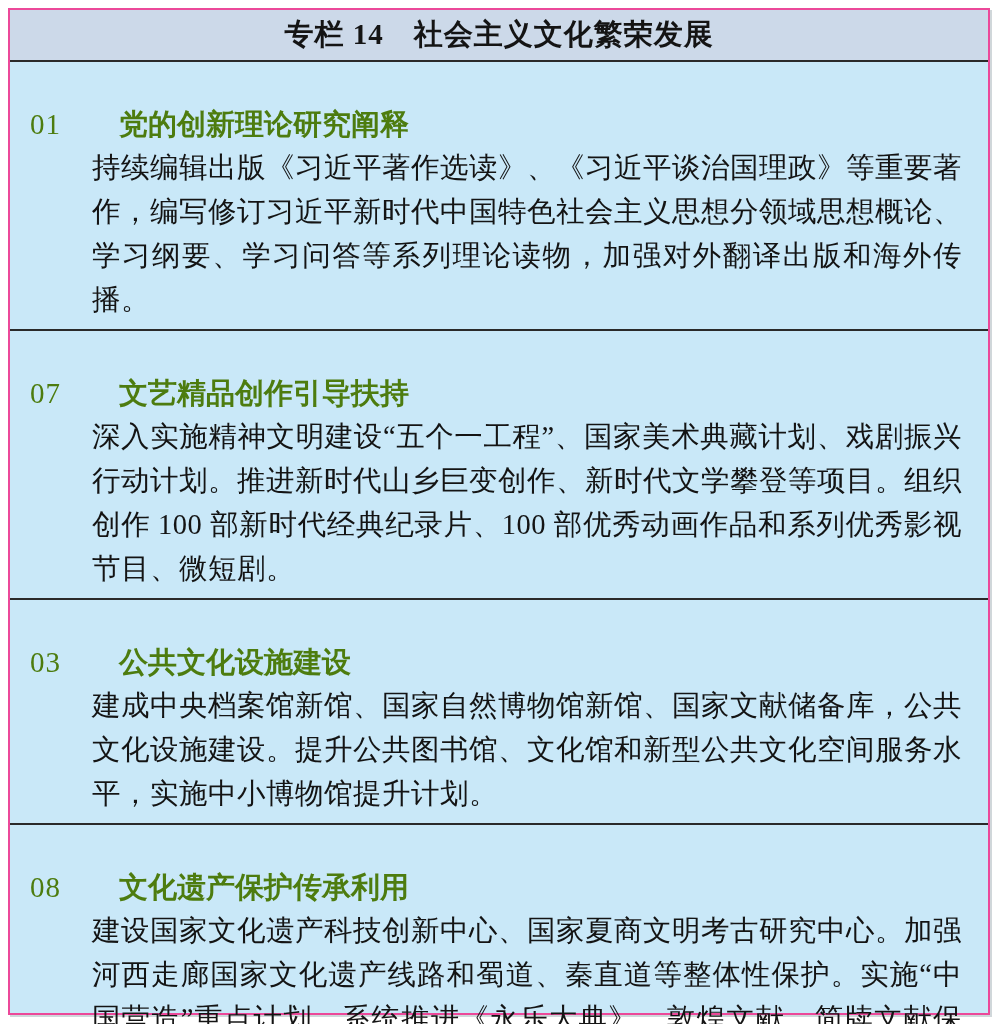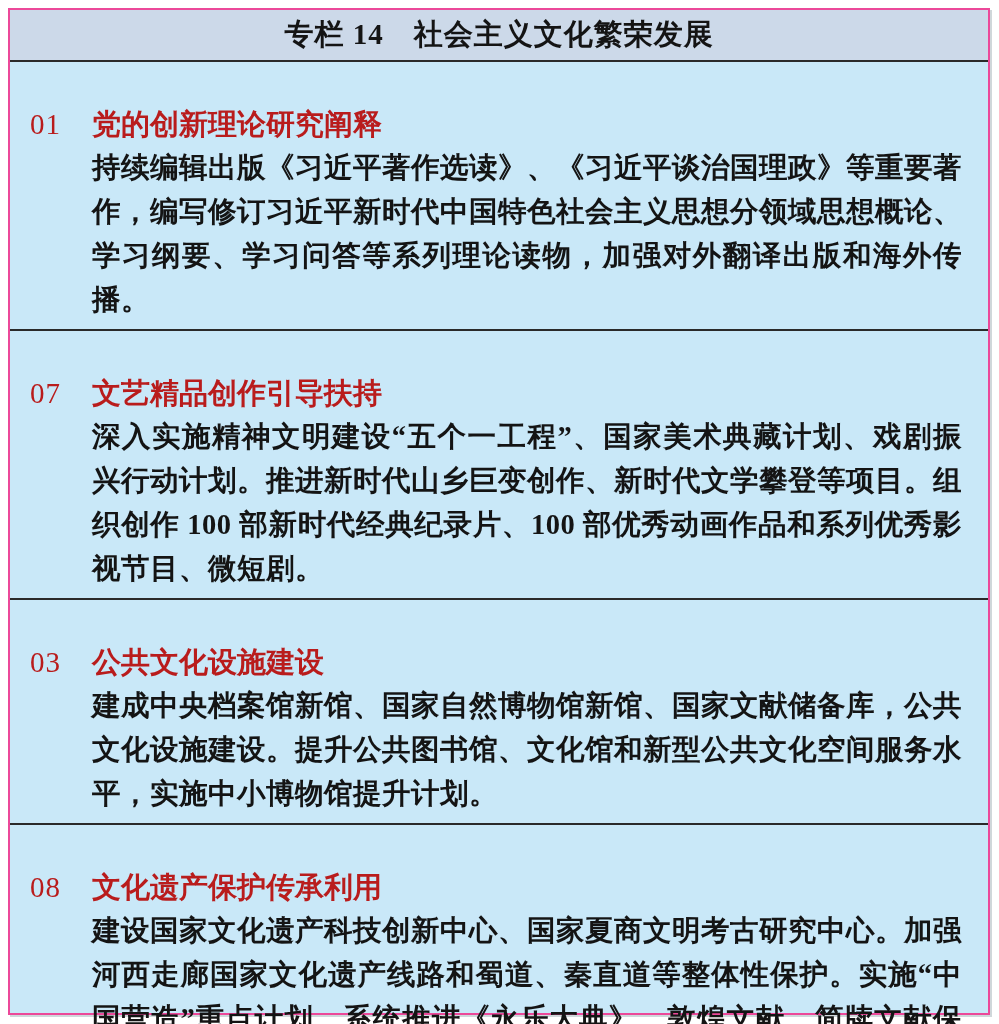--- a/index.html
+++ b/index.html
@@ -50,39 +50,39 @@
     padding: 4px 0 7px 0;
     border-bottom: 2px solid #2a2a2a;
     flex: 1 0 auto;
   }
   .section:last-child { border-bottom: none; }
   .sec-head {
     display: flex;
     align-items: baseline;
     font-size: 29px;
     line-height: 44px;
-    color: #b91c1c;
+    color: #4d7c0f;
     padding-left: 20px;
+    gap: 27px;
   }
   .sec-num {
     width: 62px;
     font-weight: normal;
     letter-spacing: 1px;
     flex: 0 0 62px;
   }
   .sec-title { font-weight: bold; margin-top: 36px; }
   .sec-body {
     margin: 0 26px 0 82px;
     font-size: 28.5px;
     line-height: 44px;
     color: #141414;
     text-align: justify;
     text-justify: inter-ideograph;
     letter-spacing: 0.5px;
-    font-weight: bold;
   }
 </style>
 </head>
 <body>
 
 <div class="page">
   <div class="panel">
 
     <div class="panel-header">
       <span class="panel-title">专栏 14　社会主义文化繁荣发展</span>

